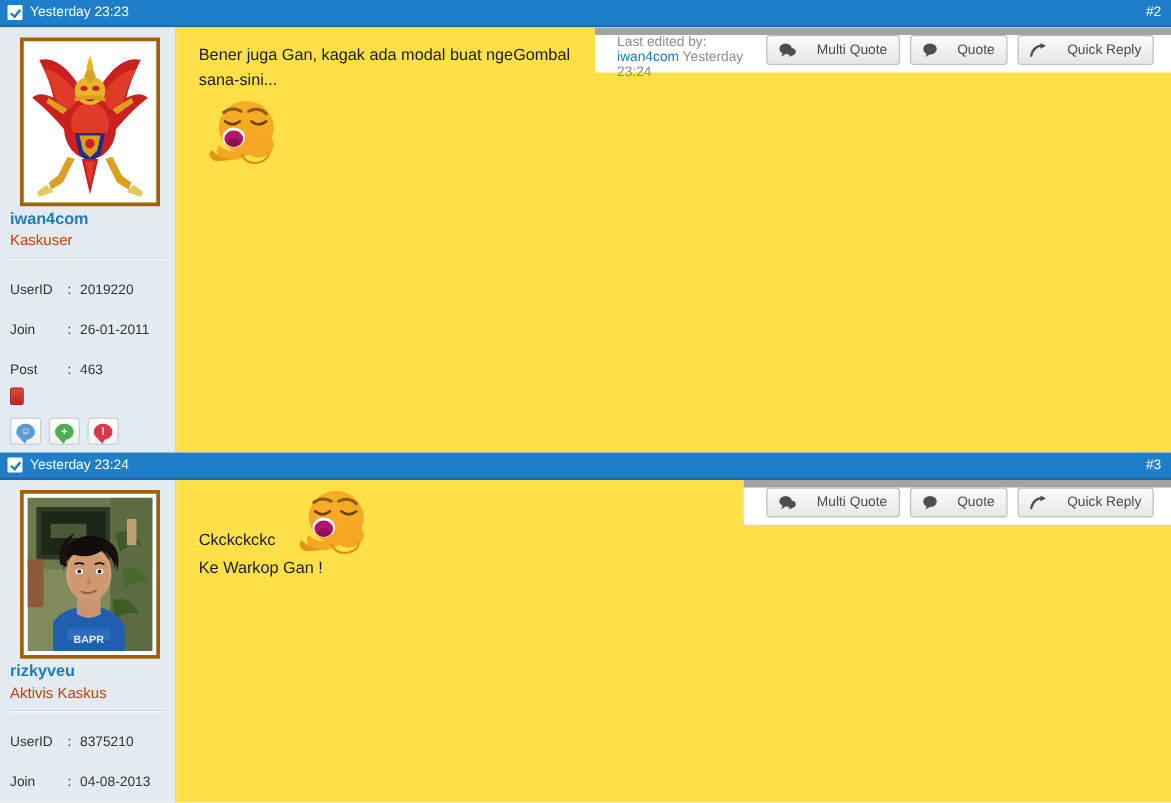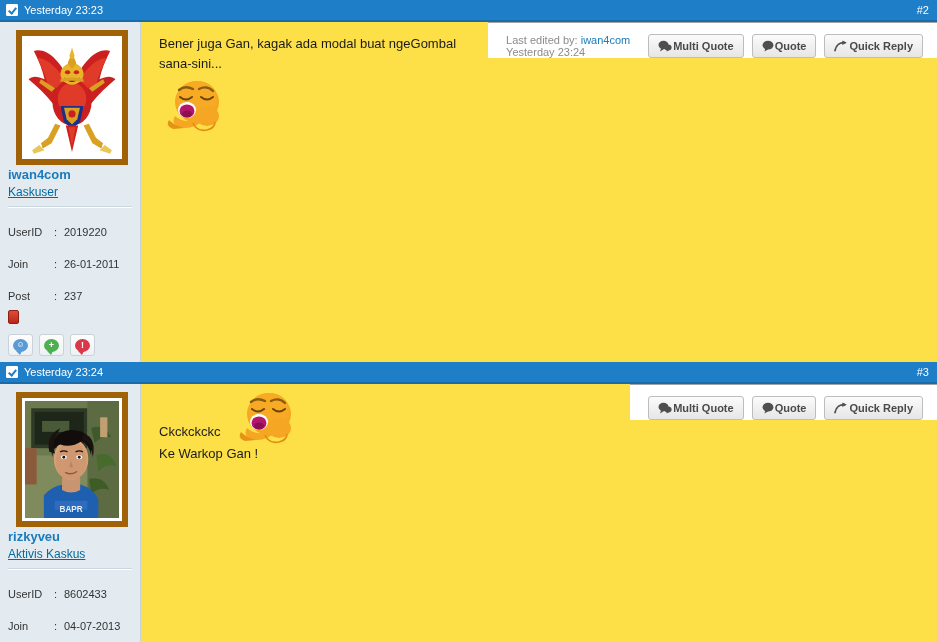--- a/index.html
+++ b/index.html
@@ -95,21 +95,21 @@
     background: #e3ebf0;
     border-right: 1px solid #c8d4dc;
     box-sizing: border-box;
     padding: 8px 8px 6px 8px;
     position: relative;
   }
   .avatar-frame {
     width: 112px;
     height: 135px;
     background: #ffffff;
-    border: 6px solid #a16207;
+    border: 3px solid #a16207;
     box-sizing: border-box;
     padding: 3px;
     margin: 0 auto 0 8px;
     overflow: hidden;
   }
   .avatar-inner {
     width: 100%;
     height: 100%;
     overflow: hidden;
     position: relative;
@@ -117,24 +117,23 @@
   }
   .username {
     font-size: 13px;
     font-weight: bold;
     color: #1a7bbd;
     line-height: 16px;
     margin: 2px 0 1px 0;
   }
   .usertitle {
     font-size: 12px;
-    color: #0369a1;
+    color: #c2410c;
     line-height: 16px;
     margin-bottom: 6px;
-    text-decoration: underline;
   }
   .divider {
     height: 1px;
     background: #ffffff;
     border-top: 1px solid #c9d6de;
     margin: 3px 0 6px 0;
   }
   .statline {
     font-size: 11px;
     color: #333;
@@ -218,46 +217,46 @@
     font-size: 13px;
     color: #1b1b1b;
     line-height: 20px;
     flex: 1 1 auto;
     position: relative;
   }
   .msg p { margin: 0 0 2px 0; }
   .smiley-row { height: 58px; position: relative; }
 
   .post-footer {
-    border-top: 1px solid #a3a3a3;
+    border-top: 6px solid #a3a3a3;
     height: 36px;
     display: flex;
-    align-items: flex-end;
+    align-items: flex-start;
     padding: 0 14px 0 18px;
     box-sizing: border-box;
     background: #fff;
   }
   .lastedit {
     font-size: 11px;
     color: #8b8b8b;
     flex: 1 1 auto;
   }
   .lastedit a { color: #1a7bbd; text-decoration: none; }
   .btns { display: flex; gap: 8px; flex: 0 0 auto; }
   .btn {
     height: 24px;
     background: linear-gradient(#fbfbfb, #e6e6e6);
     border: 1px solid #bdbdbd;
     border-radius: 3px;
     padding: 0 9px;
     display: flex;
     align-items: center;
-    gap: 1px;
+    gap: 16px;
     font-size: 11px;
-    font-weight: bold;
+    font-weight: normal;
     color: #4a4a4a;
     box-sizing: border-box;
     white-space: nowrap;
   }
   .ico { display: block; }
 
   
   .ngakak { position: relative; display: inline-block; }
 
   
@@ -331,21 +330,21 @@
           <span class="v">2019220</span>
         </div>
         <div class="statline">
           <span class="k">Join</span>
           <span class="c">:</span>
           <span class="v">26-01-2011</span>
         </div>
         <div class="statline">
           <span class="k">Post</span>
           <span class="c">:</span>
-          <span class="v">237</span>
+          <span class="v">463</span>
         </div>
 
         <div class="rep-block">
           <span class="rep-dot"></span>
         </div>
 
         <div class="userbtns">
           <div class="ubtn">
             <span class="bubble b-smiley">
                 <span class="b-label">☺</span>
@@ -478,26 +477,26 @@
           </div>
         </div>
 
         <div class="username">rizkyveu</div>
         <div class="usertitle">Aktivis Kaskus</div>
         <div class="divider"></div>
 
         <div class="statline">
           <span class="k">UserID</span>
           <span class="c">:</span>
-          <span class="v">8602433</span>
+          <span class="v">8375210</span>
         </div>
         <div class="statline">
           <span class="k">Join</span>
           <span class="c">:</span>
-          <span class="v">04-07-2013</span>
+          <span class="v">04-08-2013</span>
         </div>
         <div class="statline">
           <span class="k">Post</span>
           <span class="c">:</span>
           <span class="v">298</span>
         </div>
 
         <div class="rep-block">
           <span class="rep-dot"></span>
         </div>

